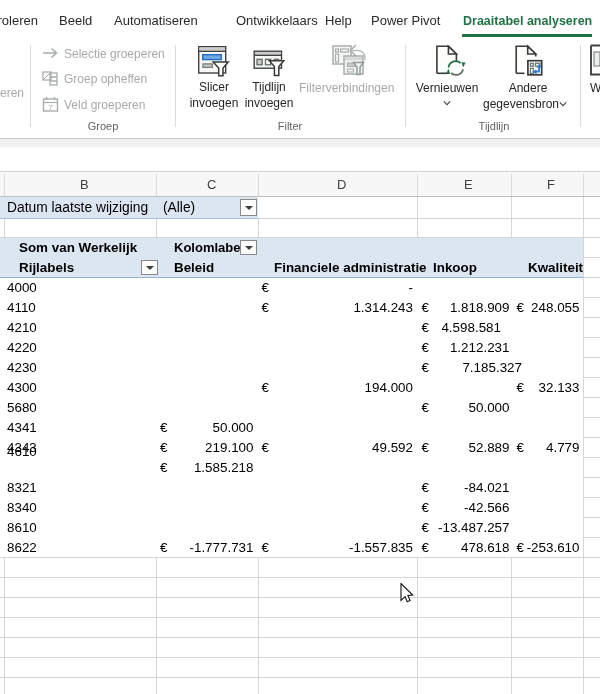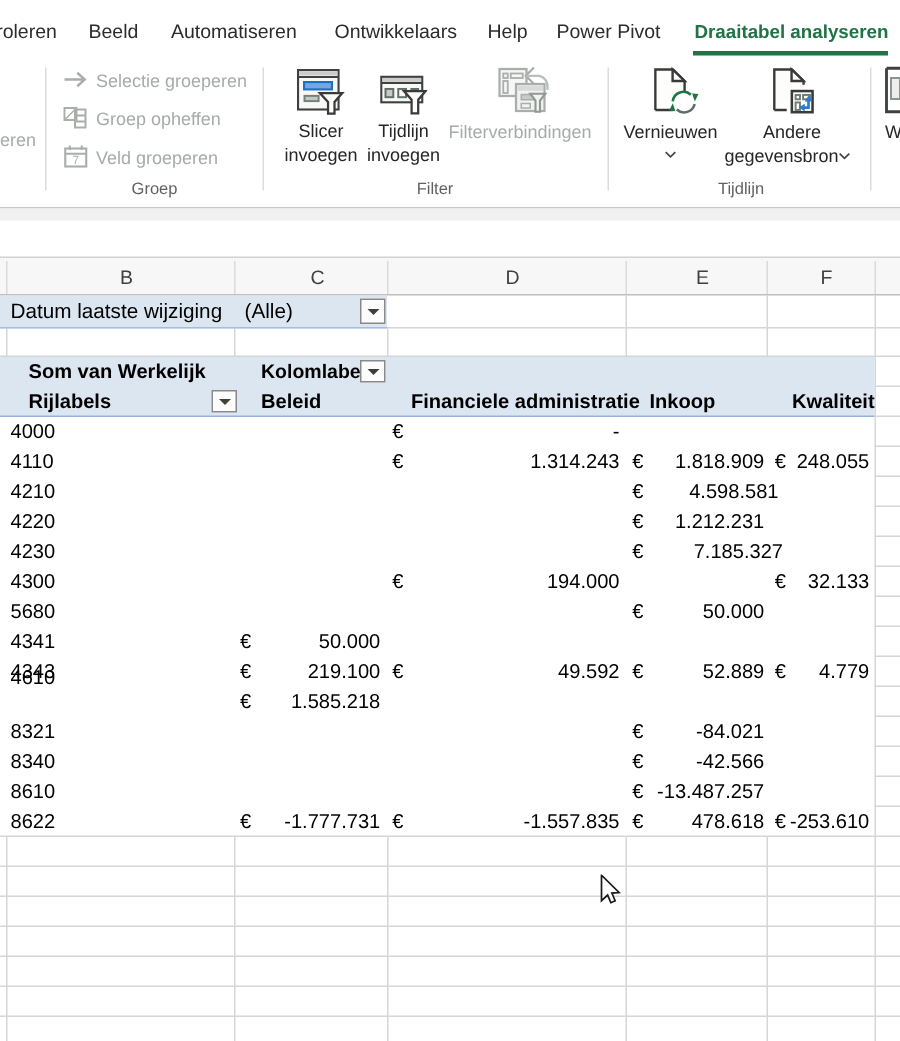--- a/index.html
+++ b/index.html
@@ -26,21 +26,21 @@
   .ddbtn::after{content:"";position:absolute;left:50%;top:50%;margin-left:-4px;margin-top:-2px;
      border-left:4px solid transparent;border-right:4px solid transparent;border-top:4.5px solid #3e4038;}
 </style>
 </head>
 <body>
 <div id="stage">
 
   <span class="tab" style="left:-30px;">Controleren</span>
   <span class="tab" style="left:59px;">Beeld</span>
   <span class="tab" style="left:114px;">Automatiseren</span>
-  <span class="tab" style="left:223px;">Ontwikkelaars</span>
+  <span class="tab" style="left:236px;">Ontwikkelaars</span>
   <span class="tab" style="left:325px;">Help</span>
   <span class="tab" style="left:371px;">Power Pivot</span>
   <span class="tab tabactive" style="left:463px;">Draaitabel analyseren</span>
   <div class="abs" style="left:462px;top:34px;width:130px;height:3px;background:#217346;"></div>
 
   <div class="rsep" style="left:30px;"></div>
   <div class="rsep" style="left:175px;"></div>
   <div class="rsep" style="left:405px;"></div>
   <div class="rsep" style="left:580px;"></div>
 
@@ -227,21 +227,21 @@
   <div class="num" style="left:413px;top:278px;">-</div>
   <div class="cell" style="left:7px;top:298px;">4110</div>
   <div class="euro" style="left:261.5px;top:298px;">€</div>
   <div class="num" style="left:413px;top:298px;">1.314.243</div>
   <div class="euro" style="left:421.5px;top:298px;">€</div>
   <div class="num" style="left:509.5px;top:298px;">1.818.909</div>
   <div class="euro" style="left:516.5px;top:298px;">€</div>
   <div class="num" style="left:579.5px;top:298px;">248.055</div>
   <div class="cell" style="left:7px;top:318px;">4210</div>
   <div class="euro" style="left:421.5px;top:318px;">€</div>
-  <div class="num" style="left:519px;top:318px;">4.598.581</div>
+  <div class="num" style="left:501px;top:318px;">4.598.581</div>
   <div class="cell" style="left:7px;top:338px;">4220</div>
   <div class="euro" style="left:421.5px;top:338px;">€</div>
   <div class="num" style="left:509.5px;top:338px;">1.212.231</div>
   <div class="cell" style="left:7px;top:358px;">4230</div>
   <div class="euro" style="left:421.5px;top:358px;">€</div>
   <div class="num" style="left:522px;top:358px;">7.185.327</div>
   <div class="cell" style="left:7px;top:378px;">4300</div>
   <div class="euro" style="left:261.5px;top:378px;">€</div>
   <div class="num" style="left:413px;top:378px;">194.000</div>
   <div class="euro" style="left:516.5px;top:378px;">€</div>

